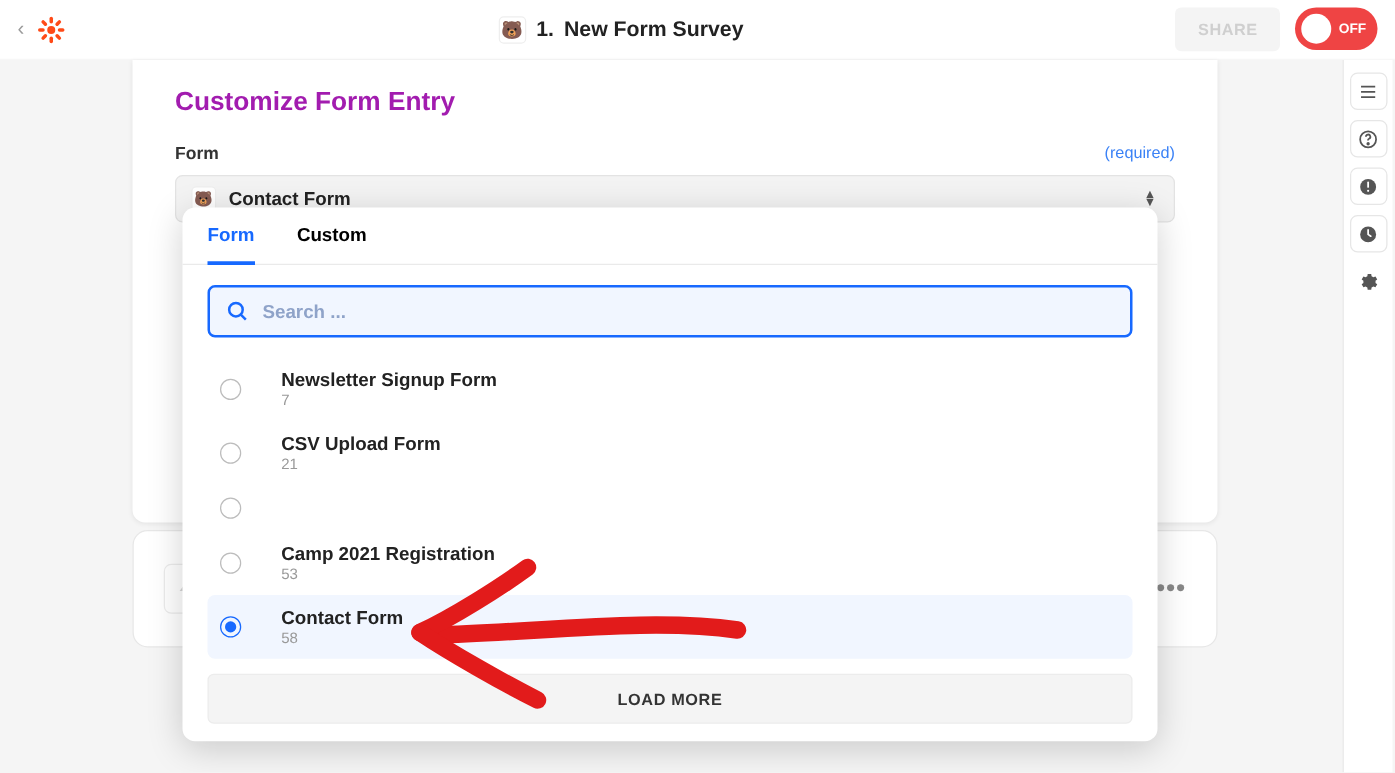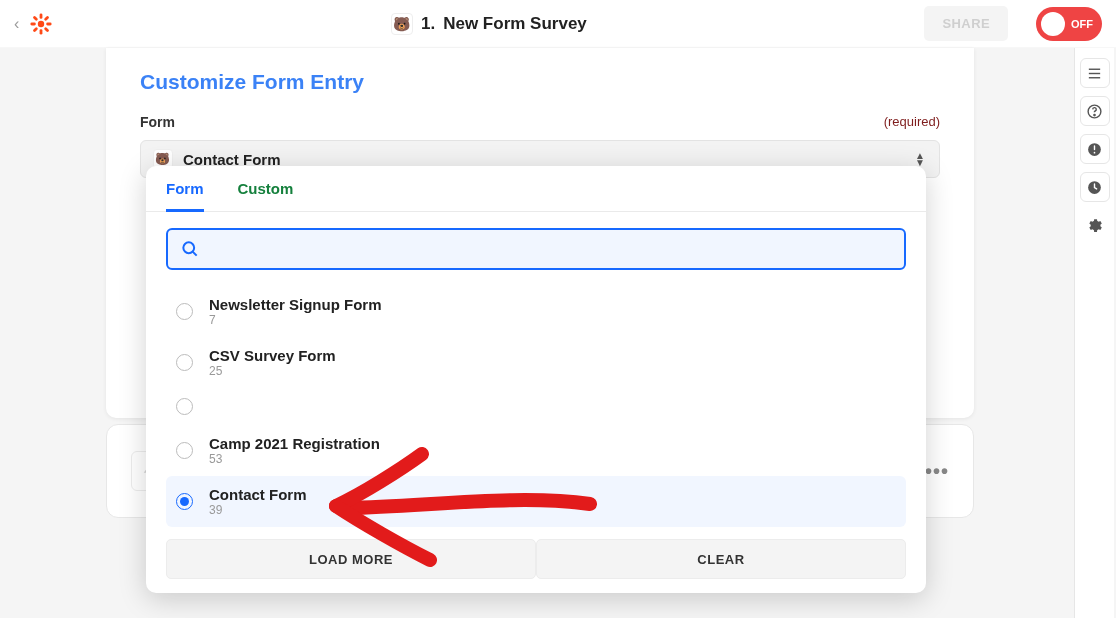--- a/index.html
+++ b/index.html
@@ -5,55 +5,55 @@
   * { box-sizing: border-box; margin: 0; padding: 0; font-family: -apple-system, BlinkMacSystemFont, "Segoe UI", Helvetica, Arial, sans-serif; }
   body { width: 1116px; height: 618px; background: #f5f5f5; position: relative; overflow: hidden; }
 
   
   .topbar { position:absolute; top:0; left:0; right:0; height:48px; background:#fff; border-bottom:1px solid rgba(0,0,0,0.03); display:flex; align-items:center; padding:0 14px; }
   .topbar-left { display:flex; align-items:center; gap:10px; }
   .back-caret { color:#9b9b9b; font-size:16px; cursor:pointer; }
   .zap-logo svg { display:block; }
   .topbar-center { flex:1; display:flex; align-items:center; justify-content:center; gap:8px; font-weight:700; font-size:17px; color:#222; }
   .wpforms-icon { width:22px; height:22px; border-radius:4px; border:1px solid #eee; display:flex; align-items:center; justify-content:center; font-size:14px; background:#fff; }
-  .topbar-right { display:flex; align-items:flex-end; gap:28px; }
+  .topbar-right { display:flex; align-items:flex-start; gap:12px; }
   .share-btn { background:#f4f4f4; color:#cfcfcf; border:none; border-radius:5px; padding:10px 18px; font-weight:700; font-size:13px; letter-spacing:0.4px; cursor:pointer; }
   .toggle { width:66px; height:34px; background:#ef4444; border-radius:34px; position:relative; display:flex; align-items:center; justify-content:flex-end; padding-right:9px; cursor:pointer; }
   .toggle .knob { width:24px; height:24px; border-radius:50%; background:#fff; position:absolute; left:5px; top:5px; }
   .toggle .off { font-size:11px; font-weight:700; color:#fff; }
 
   
   .side-rail { position:absolute; right:2px; top:48px; bottom:0; width:40px; background:#fff; border-left:1px solid #e6e6e6; display:flex; flex-direction:column; align-items:center; padding-top:10px; gap:8px; }
   .rail-btn { width:30px; height:30px; border-radius:6px; border:1px solid #e6e6e6; display:flex; align-items:center; justify-content:center; color:#555; background:#fff; cursor:pointer; }
   .rail-btn.noborder { border:none; }
   .rail-btn svg { width:17px; height:17px; }
 
   
   .main-card { position:absolute; left:106px; top:48px; width:868px; background:#fff; box-shadow:0 1px 4px rgba(0,0,0,0.07); border-radius:0 0 10px 10px; padding:16px 34px 240px 34px; }
-  .main-title { font-size:21px; font-weight:800; color:#3b82f6; margin-bottom:20px; margin-top:6px; }
+  .main-title { font-size:21px; font-weight:800; color:#a21caf; margin-bottom:20px; margin-top:6px; }
   .field-row { display:flex; justify-content:space-between; font-size:14px; margin-bottom:10px; }
   .field-label { font-weight:700; color:#333; }
-  .required { color:#7f1d1d; font-size:13px; font-weight:500; }
+  .required { color:#3b82f6; font-size:13px; font-weight:500; }
   .select-box { background:#f3f3f3; border:1px solid #e3e3e3; border-radius:6px; height:38px; display:flex; align-items:center; padding:0 12px; gap:10px; position:relative; cursor:pointer; }
   .select-box .wpforms-icon { width:20px; height:20px; font-size:12px;}
   .select-val { font-weight:700; font-size:15px; color:#222; }
   .select-carets { position:absolute; right:14px; color:#555; font-size:10px; line-height:7px; }
 
   
   .dropdown { position:absolute; left:146px; top:166px; width:780px; background:#fff; border-radius:10px; box-shadow:0 6px 28px rgba(0,0,0,0.18); padding:0 0 14px 0; z-index:50; }
   .dd-tabs { padding:14px 20px 0 20px; border-bottom:1px solid #eaeaea; display:flex; gap:34px; }
-  .dd-tab { font-size:15px; font-weight:600; color:#15803d; padding-bottom:12px; cursor:pointer; border-bottom:3px solid transparent; margin-bottom:-1px; }
+  .dd-tab { font-size:15px; font-weight:600; color:#000000; padding-bottom:12px; cursor:pointer; border-bottom:3px solid transparent; margin-bottom:-1px; }
   .dd-tab.active { color:#1769ff; border-bottom-color:#1769ff; }
   .dd-body { padding: 16px 20px 0 20px; }
   .search-wrap { border:2px solid #1769ff; background:#f1f6ff; border-radius:6px; height:42px; display:flex; align-items:center; padding:0 12px; gap:10px; margin-bottom:16px; }
   .search-wrap svg { width:20px; height:20px; }
   .search-input { border:none; outline:none; background:transparent; flex:1; font-size:15px; color:#333; }
   .search-input::placeholder { color:#8fa3c9; font-weight:600; }
 
-  .option-row { display:flex; align-items:center; gap:16px; padding:10px 10px; border-radius:6px; cursor:pointer; }
+  .option-row { display:flex; align-items:center; gap:32px; padding:10px 10px; border-radius:6px; cursor:pointer; }
   .option-row.selected { background:#f1f6ff; }
   .radio-o { width:17px; height:17px; border:1.5px solid #bcbcbc; border-radius:50%; flex-shrink:0; display:flex; align-items:center; justify-content:center; }
   .option-row.selected .radio-o { border-color:#1769ff; }
   .option-row.selected .radio-o::after { content:""; width:9px; height:9px; background:#1769ff; border-radius:50%; }
   .opt-text { display:flex; flex-direction:column; }
   .opt-label { font-weight:700; font-size:15px; color:#222; }
   .opt-sub { font-size:12px; color:#999; }
 
   .dd-footer { display:flex; padding:12px 20px 0 20px;justify-content:center; }
   .dd-btn { flex:1; background:#f4f4f4; border:1px solid #ececec; border-radius:5px; height:40px; font-weight:800; font-size:13px; color:#333; letter-spacing:0.5px; cursor:pointer; }
@@ -168,58 +168,58 @@
   <div class="dd-tabs">
     <div class="dd-tab active">Form</div>
     <div class="dd-tab">Custom</div>
   </div>
   <div class="dd-body">
     <div class="search-wrap">
       <svg viewBox="0 0 24 24" fill="none" stroke="#1769ff" stroke-width="2.4">
           <circle cx="10.5" cy="10.5" r="6.5"></circle>
           <line x1="20" y1="20" x2="15.2" y2="15.2"></line>
         </svg>
+      <input class="search-input" placeholder="Search ..." style="">
     </div>
     <div id="options-container">
         <div class="option-row">
           <div class="radio-o"></div>
           <div class="opt-text">
             <div class="opt-label">Newsletter Signup Form</div>
             <div class="opt-sub">7</div>
           </div>
         </div>
         <div class="option-row">
           <div class="radio-o"></div>
           <div class="opt-text">
-            <div class="opt-label">CSV Survey Form</div>
-            <div class="opt-sub">25</div>
+            <div class="opt-label">CSV Upload Form</div>
+            <div class="opt-sub">21</div>
           </div>
         </div>
         <div class="option-row">
           <div class="radio-o"></div>
         </div>
         <div class="option-row">
           <div class="radio-o"></div>
           <div class="opt-text">
             <div class="opt-label">Camp 2021 Registration</div>
             <div class="opt-sub">53</div>
           </div>
         </div>
         <div class="option-row selected">
           <div class="radio-o"></div>
           <div class="opt-text">
             <div class="opt-label">Contact Form</div>
-            <div class="opt-sub">39</div>
+            <div class="opt-sub">58</div>
           </div>
         </div>
       </div>
   </div>
   <div class="dd-footer">
     <button class="dd-btn">LOAD MORE</button>
-    <button class="dd-btn">CLEAR</button>
   </div>
 </div>
 
 <svg class="arrow-svg" width="290" height="130" viewBox="0 0 290 130">
   <g fill="none" stroke="#e21b1b" stroke-width="14" stroke-linecap="round" stroke-linejoin="round">
     <path d="M280 64 C 210 54, 120 66, 38 68"></path>
     <path d="M112 14 C 90 30, 52 54, 26 66"></path>
     <path d="M120 120 C 92 106, 50 82, 26 66"></path>
   </g>
 </svg>

